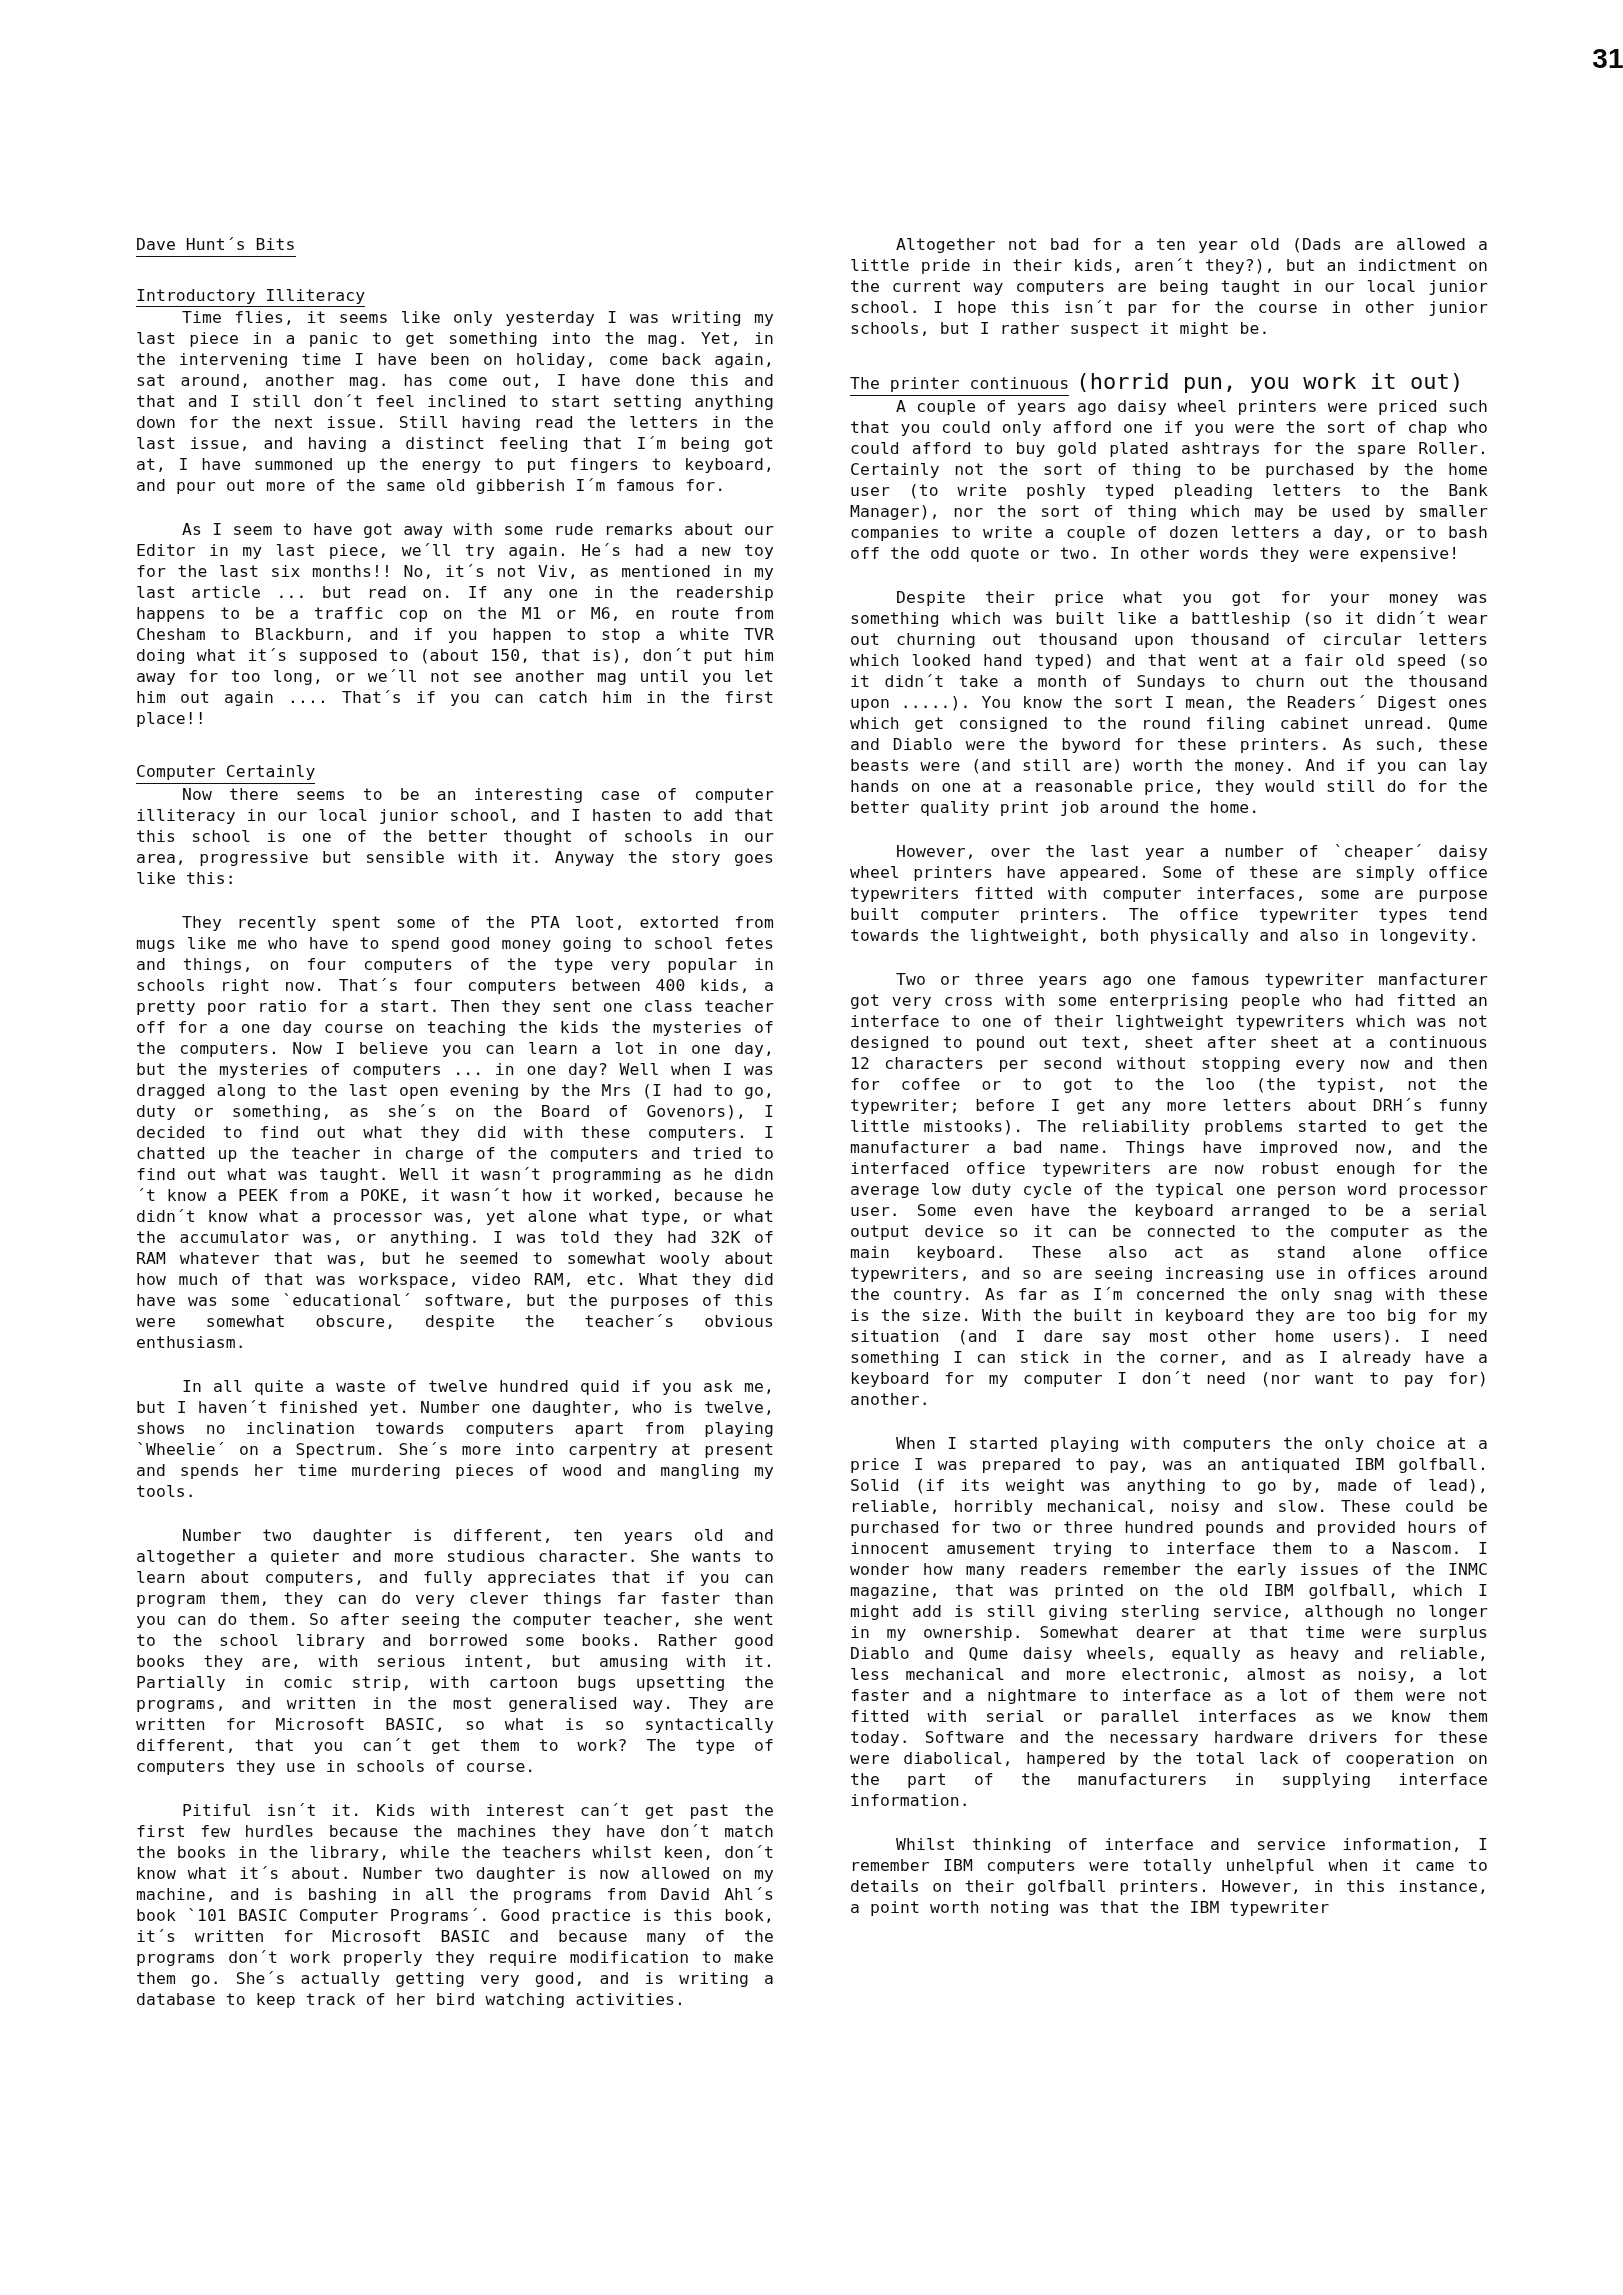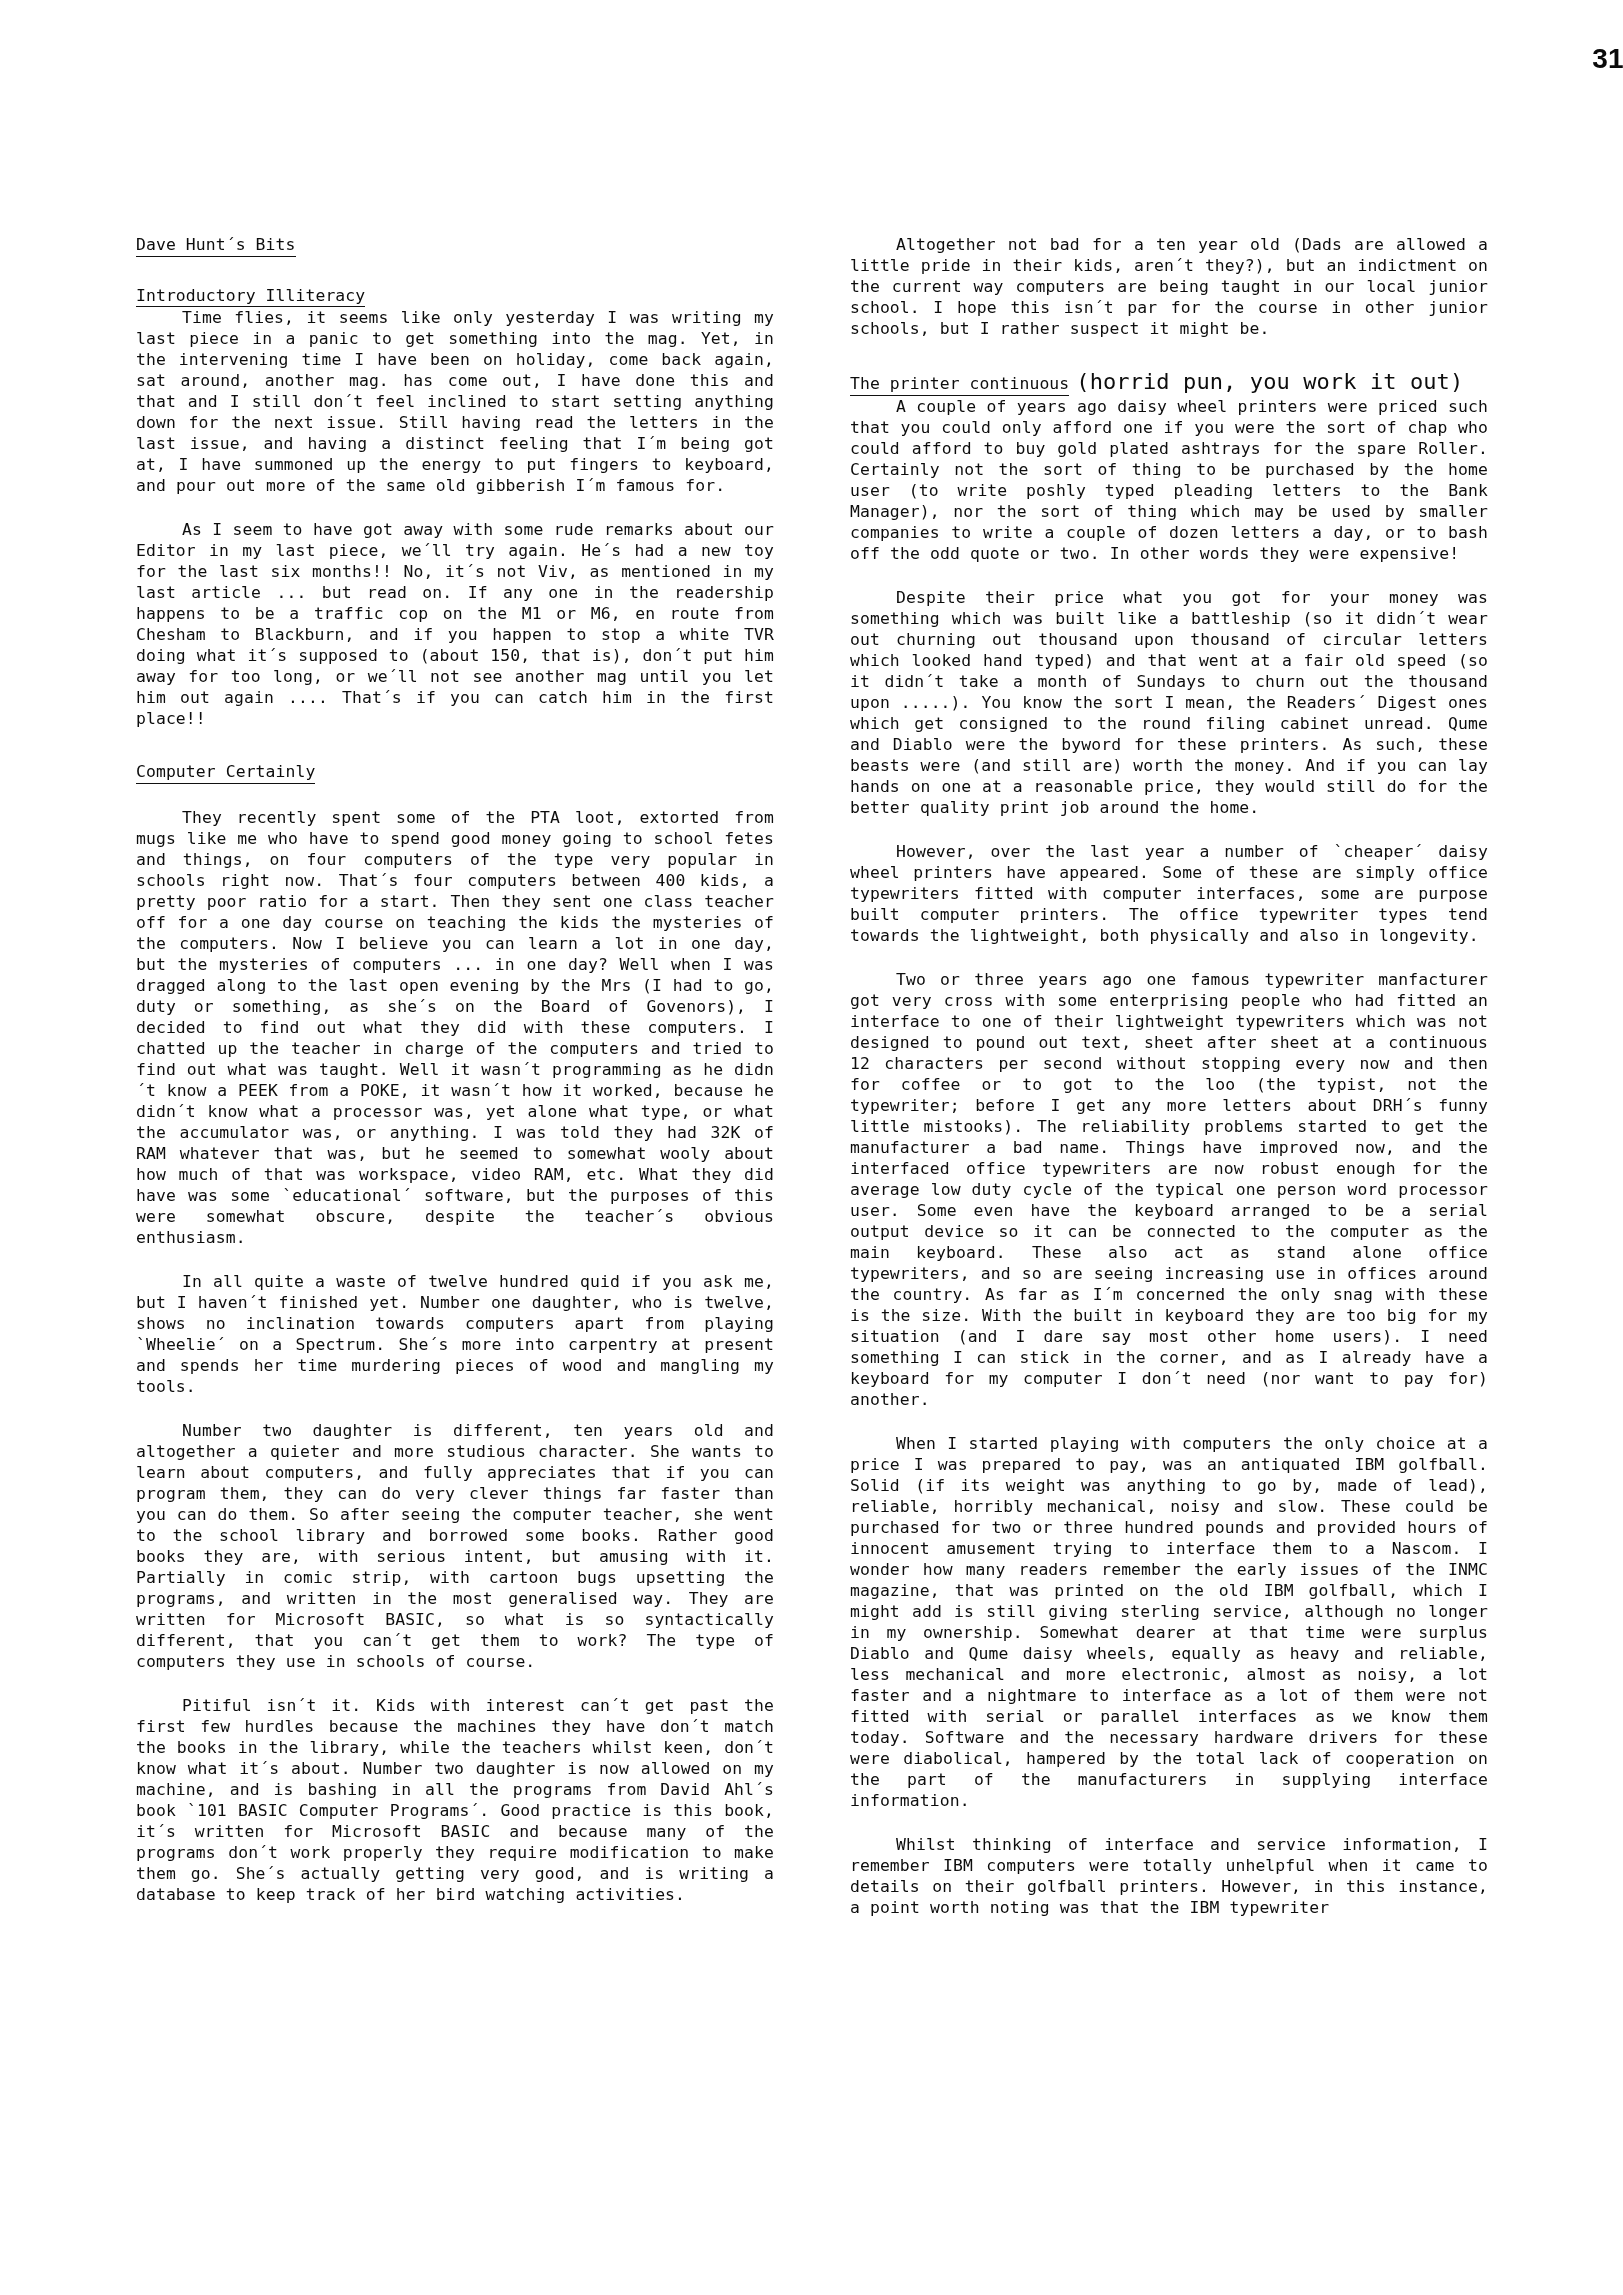--- a/index.html
+++ b/index.html
@@ -110,20 +110,21 @@
     <div class="spacer-md"></div>
 
     <p class="para">As I seem to have got away with some rude remarks about our Editor in my last piece, we´ll try again. He´s had a new toy for the last six months!! No, it´s not Viv, as mentioned in my last article ... but read on. If any one in the readership happens to be a traffic cop on the M1 or M6, en route from Chesham to Blackburn, and if you happen to stop a white TVR doing what it´s supposed to (about 150, that is), don´t put him away for too long, or we´ll not see another mag until you let him out again .... That´s if you can catch him in the first place!!</p>
 
     <div class="spacer-lg"></div>
 
     <div class="heading-row">
       <span class="heading">Computer Certainly</span>
     </div>
 
+    <p class="para">Now there seems to be an interesting case of computer illiteracy in our local junior school, and I hasten to add that this school is one of the better thought of schools in our area, progressive but sensible with it. Anyway the story goes like this:</p>
 
     <div class="spacer-md"></div>
 
     <p class="para">They recently spent some of the PTA loot, extorted from mugs like me who have to spend good money going to school fetes and things, on four computers of the type very popular in schools right now. That´s four computers between 400 kids, a pretty poor ratio for a start. Then they sent one class teacher off for a one day course on teaching the kids the mysteries of the computers. Now I believe you can learn a lot in one day, but the mysteries of computers ... in one day? Well when I was dragged along to the last open evening by the Mrs (I had to go, duty or something, as she´s on the Board of Govenors), I decided to find out what they did with these computers. I chatted up the teacher in charge of the computers and tried to find out what was taught. Well it wasn´t programming as he didn´t know a PEEK from a POKE, it wasn´t how it worked, because he didn´t know what a processor was, yet alone what type, or what the accumulator was, or anything. I was told they had 32K of RAM whatever that was, but he seemed to somewhat wooly about how much of that was workspace, video RAM, etc. What they did have was some `educational´ software, but the purposes of this were somewhat obscure, despite the teacher´s obvious enthusiasm.</p>
 
     <div class="spacer-md"></div>
 
     <p class="para">In all quite a waste of twelve hundred quid if you ask me, but I haven´t finished yet. Number one daughter, who is twelve, shows no inclination towards computers apart from playing `Wheelie´ on a Spectrum. She´s more into carpentry at present and spends her time murdering pieces of wood and mangling my tools.</p>
 
     <div class="spacer-md"></div>

